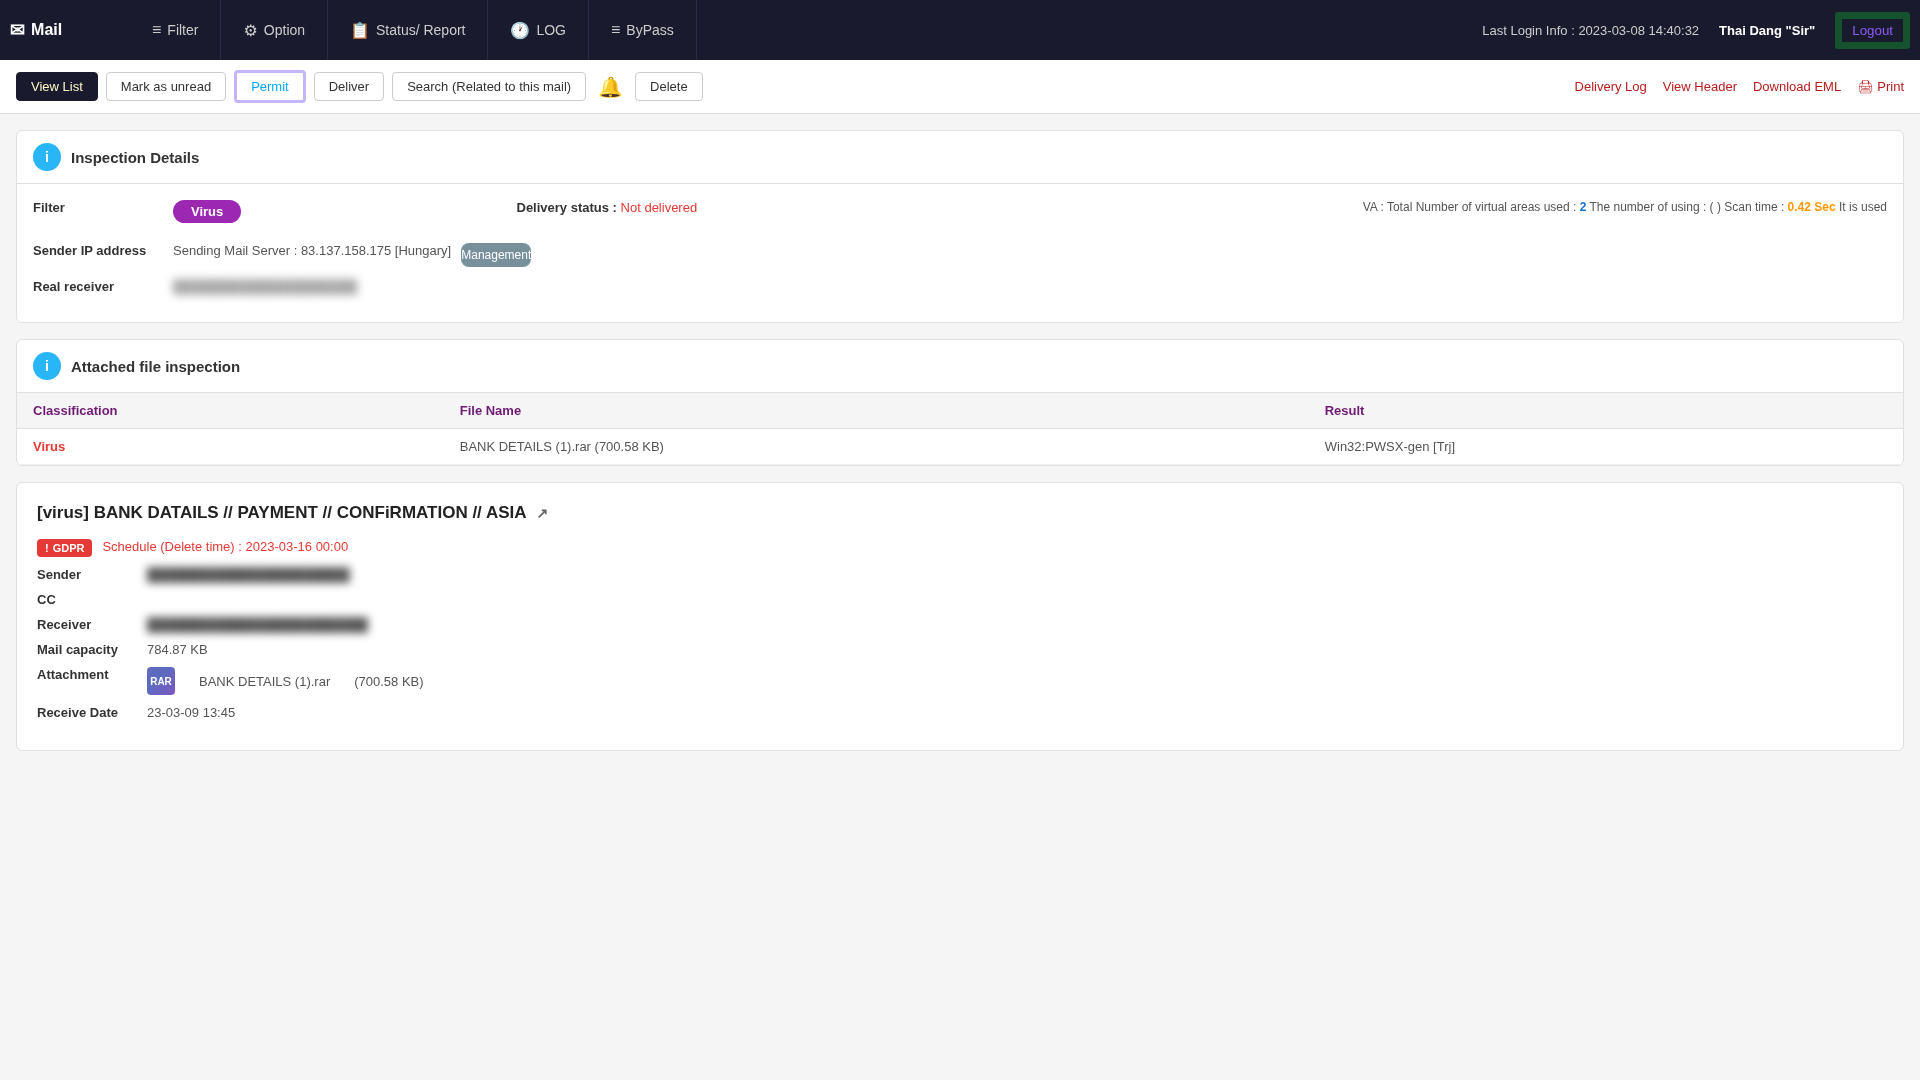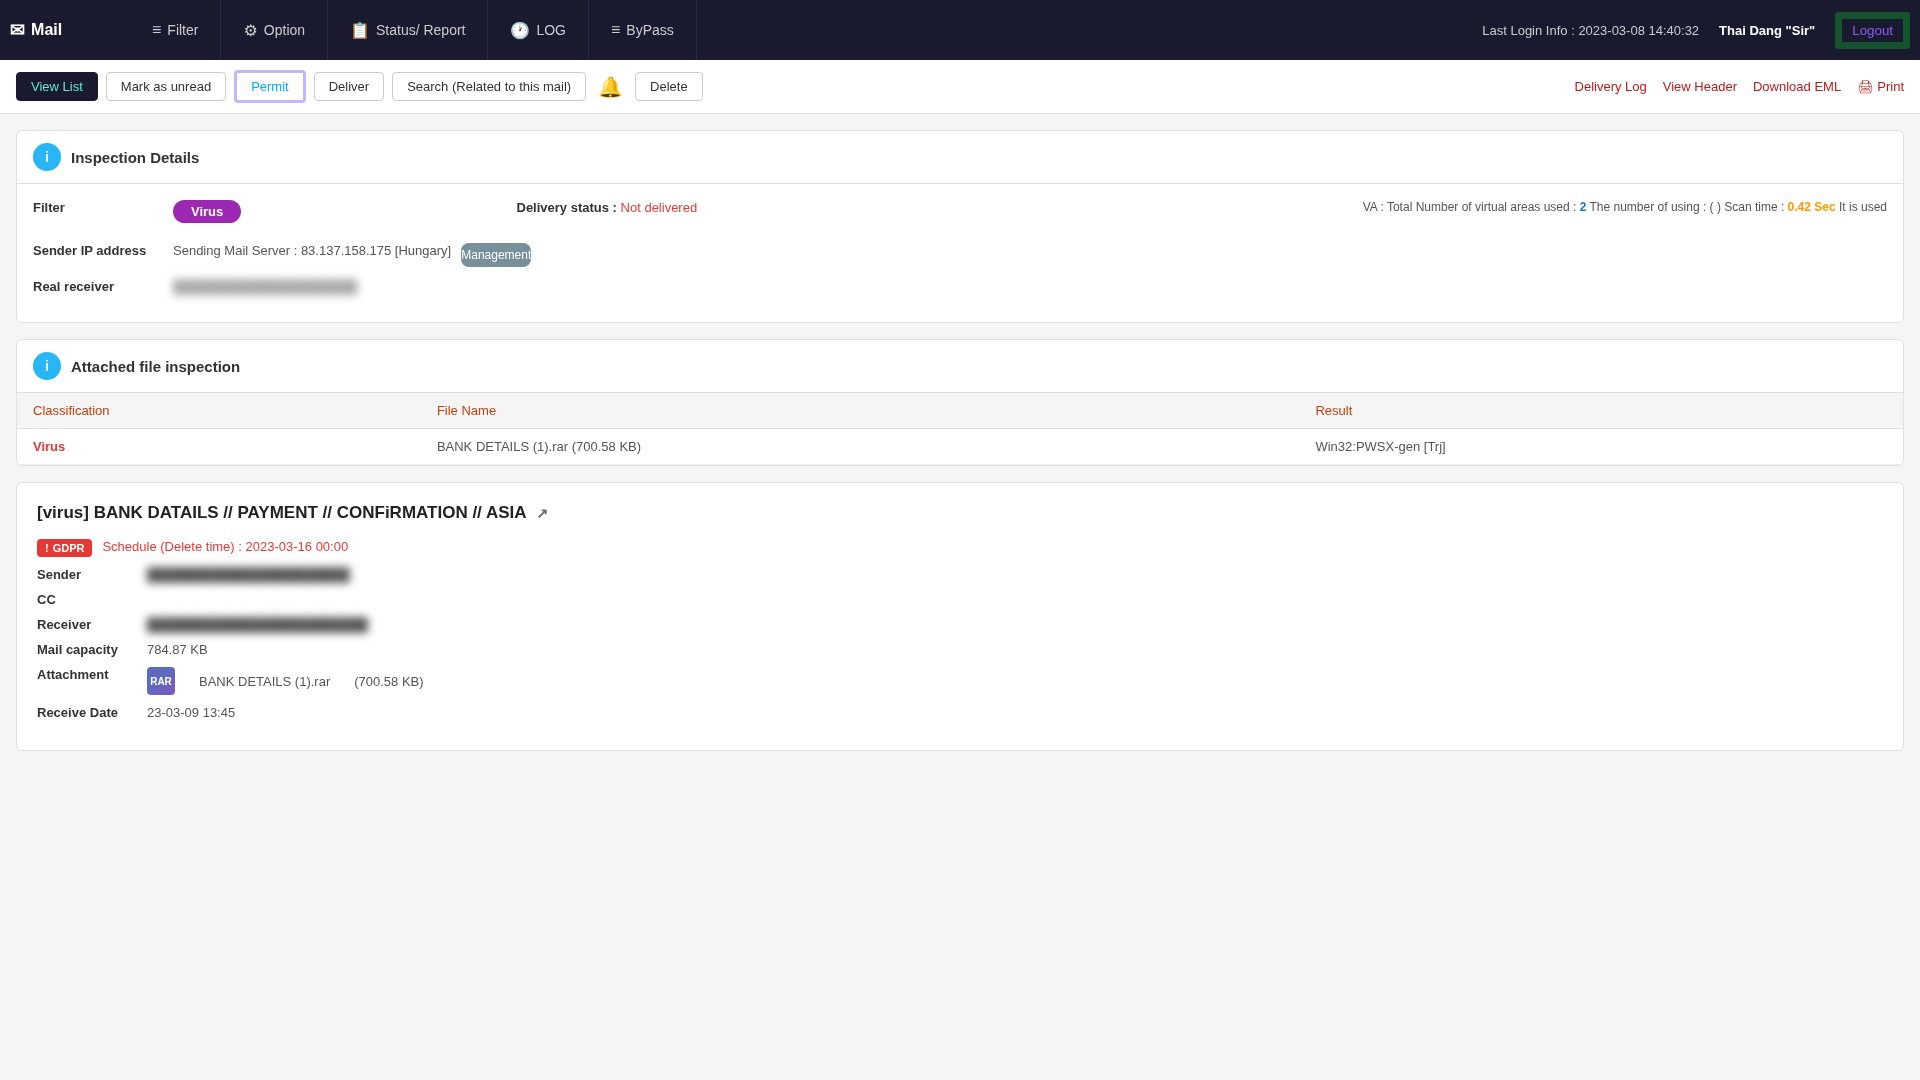--- a/index.html
+++ b/index.html
@@ -78,21 +78,21 @@
       padding: 6px 14px;
       border: 1px solid #ccc;
       border-radius: 4px;
       cursor: pointer;
       font-size: 13px;
       background: #fff;
       color: #333;
     }
     .btn-primary {
       background: #1a1a2e;
-      color: #5eead4;
+      color: #fef9c3;
       border-color: #1a1a2e;
     }
     .btn-permit {
       background: #fff;
       color: #00aaff;
       border: 3px solid #c4b5fd;
     }
     .btn-icon {
       background: transparent;
       border: none;
@@ -209,23 +209,23 @@
     
     .data-table {
       width: 100%;
       border-collapse: collapse;
       font-size: 13px;
     }
     .data-table th {
       background: #f5f5f5;
       padding: 10px 16px;
       text-align: left;
-      font-weight: normal;
+      font-weight: bold;
       border-bottom: 1px solid #e0e0e0;
-      color: #c2410c;
+      color: #701a75;
     }
     .data-table td {
       padding: 10px 16px;
       border-bottom: 1px solid #f0f0f0;
       color: #555;
     }
     .data-table .virus-text { color: #e53935; font-weight: bold; }
 
     
     .mail-detail-card {

